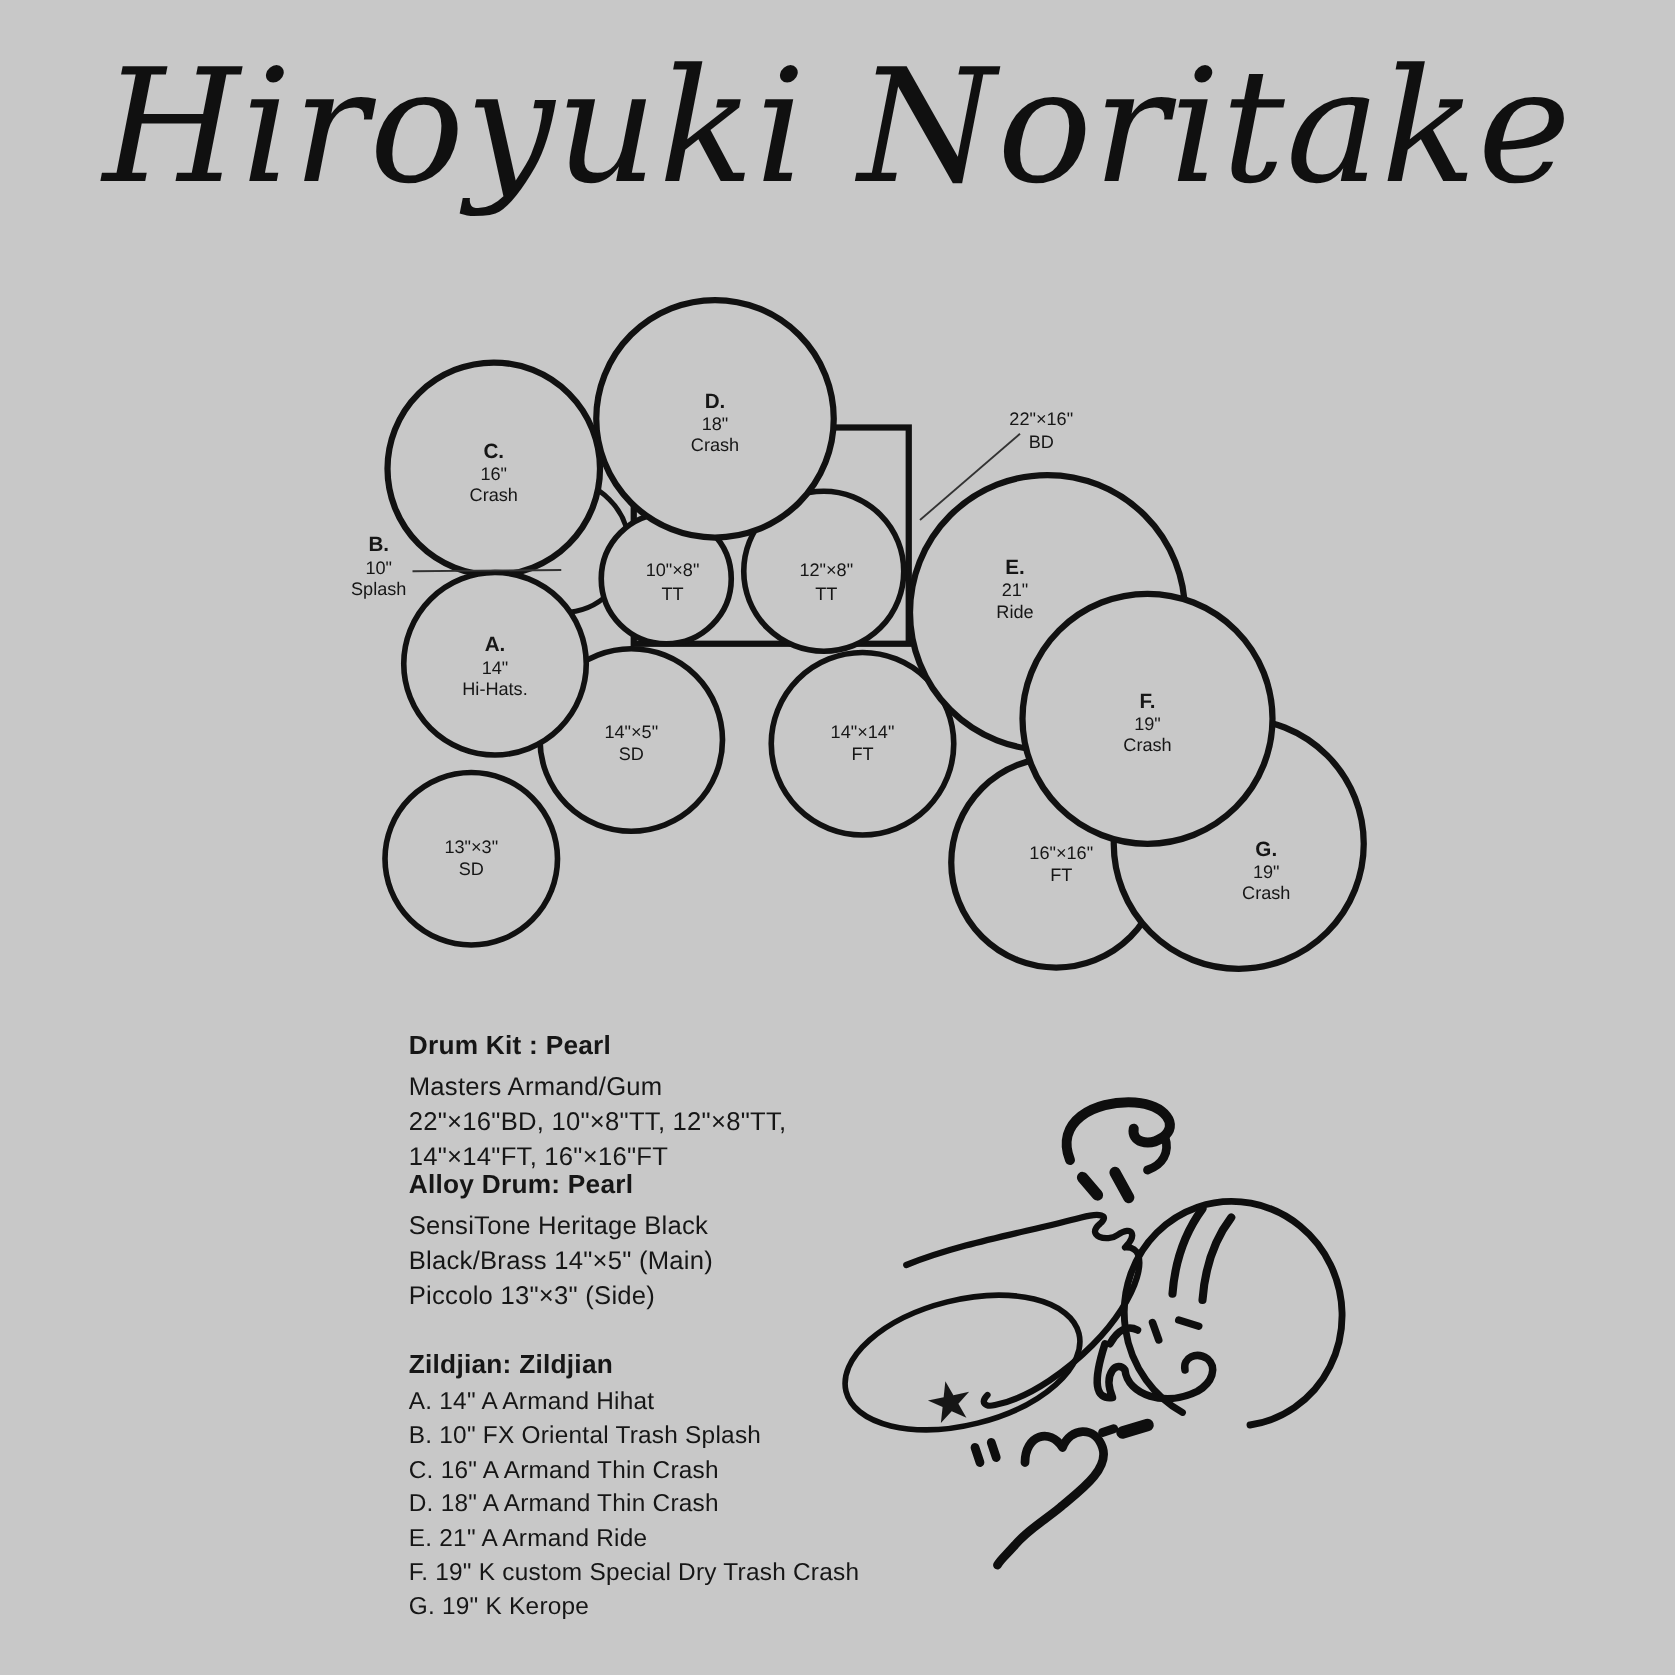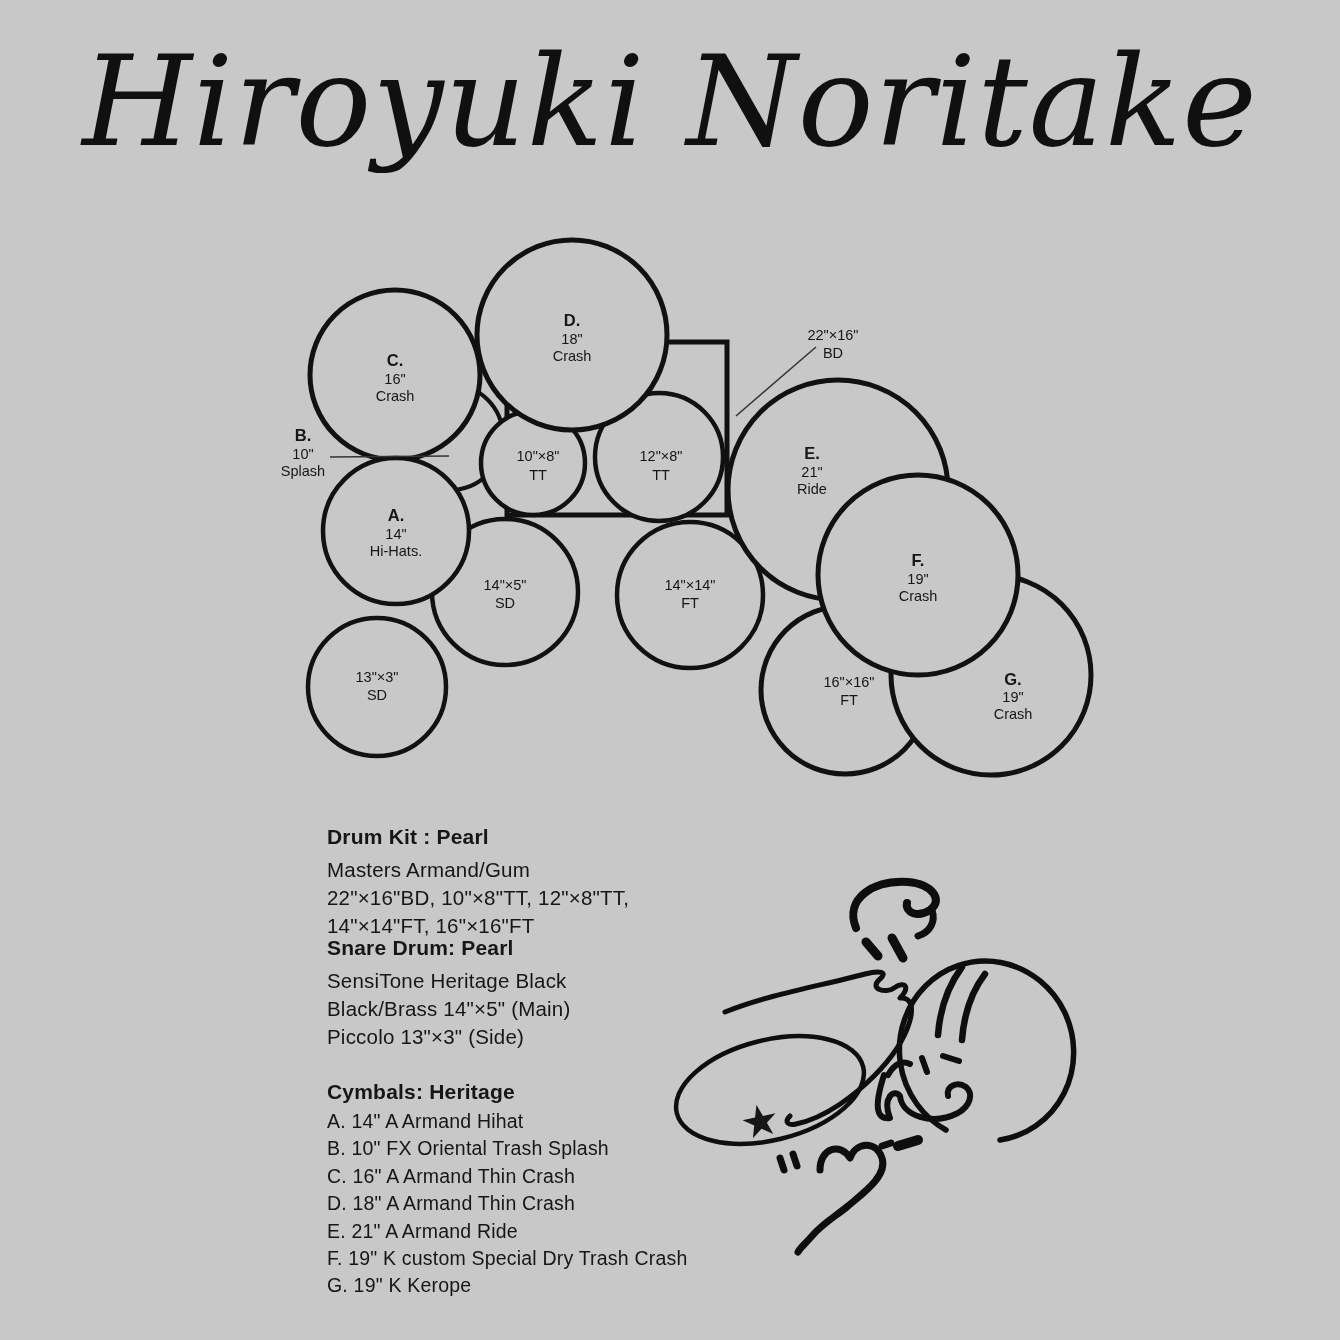--- a/index.html
+++ b/index.html
@@ -124,28 +124,28 @@
   </svg>
 
   <div class="spec" style="left:327px;top:793px;width:480px;margin-top:32px;">
     <div class="heading">Drum Kit : Pearl</div>
     <div class="line">Masters Armand/Gum</div>
     <div class="line">22"×16"BD,  10"×8"TT,  12"×8"TT,</div>
     <div class="line">14"×14"FT,  16"×16"FT</div>
   </div>
 
   <div class="spec" style="left:327px;top:936px;width:480px;">
-    <div class="heading">Snare Drum: Pearl</div>
+    <div class="heading">Alloy Drum: Pearl</div>
     <div class="line">SensiTone Heritage Black</div>
     <div class="line">Black/Brass 14"×5" (Main)</div>
     <div class="line">Piccolo 13"×3" (Side)</div>
   </div>
 
   <div class="spec cymbals" style="left:327px;top:1080px;width:520px;">
-    <div class="heading">Cymbals: Heritage</div>
+    <div class="heading">Zildjian: Zildjian</div>
     <div class="line">A. 14" A Armand Hihat</div>
     <div class="line">B. 10" FX Oriental Trash Splash</div>
     <div class="line">C. 16" A Armand Thin Crash</div>
     <div class="line">D. 18" A Armand Thin Crash</div>
     <div class="line">E. 21" A Armand Ride</div>
     <div class="line">F. 19" K custom Special Dry Trash Crash</div>
     <div class="line">G. 19" K Kerope</div>
   </div>
 
   <svg style="position:absolute;left:660px;top:870px;" width="460" height="400" viewBox="0 0 460 400" fill="none" stroke="#0e0e0e" stroke-linecap="round" stroke-linejoin="round">

